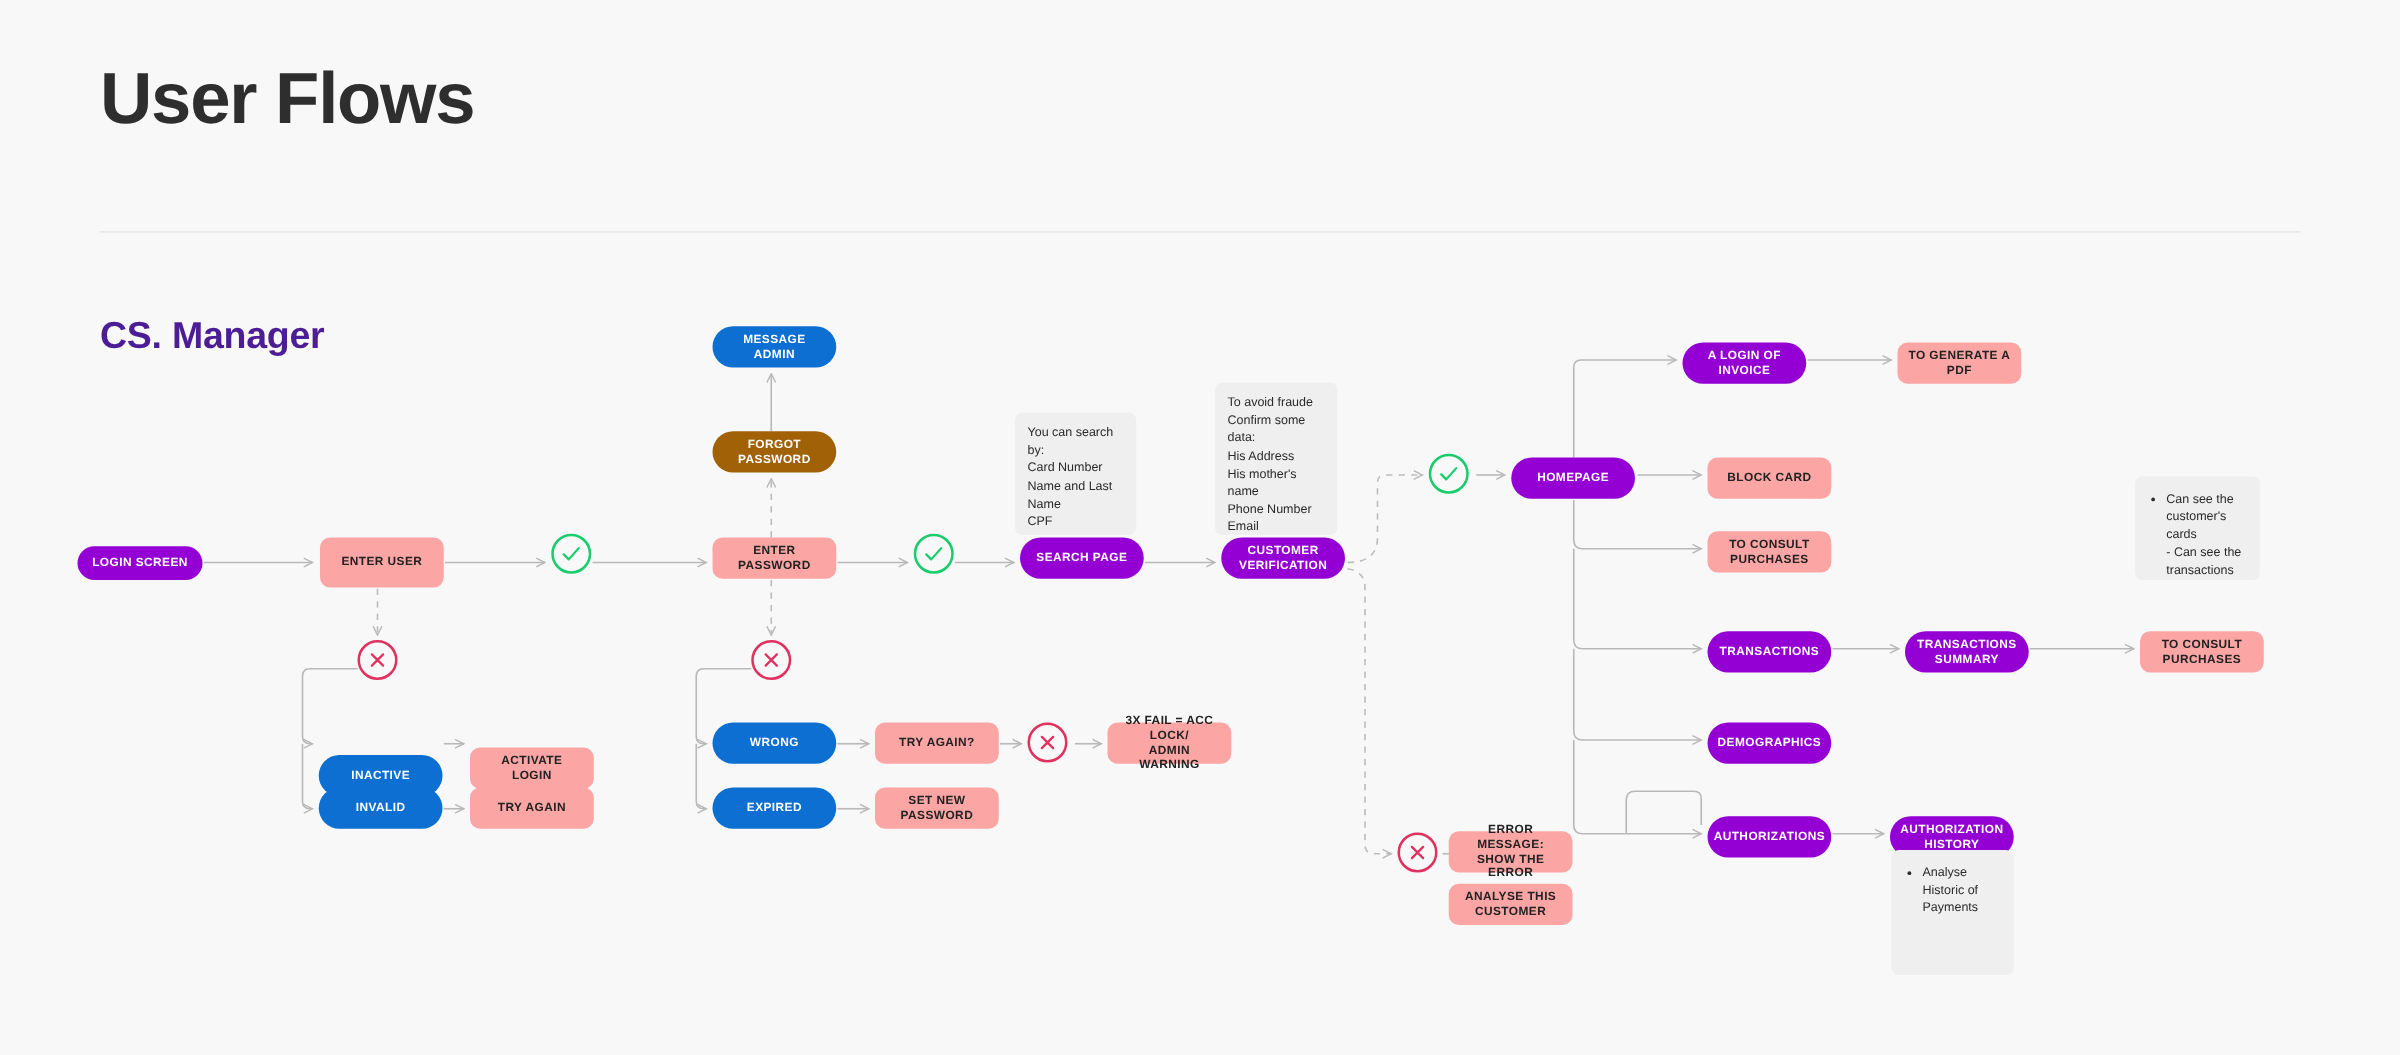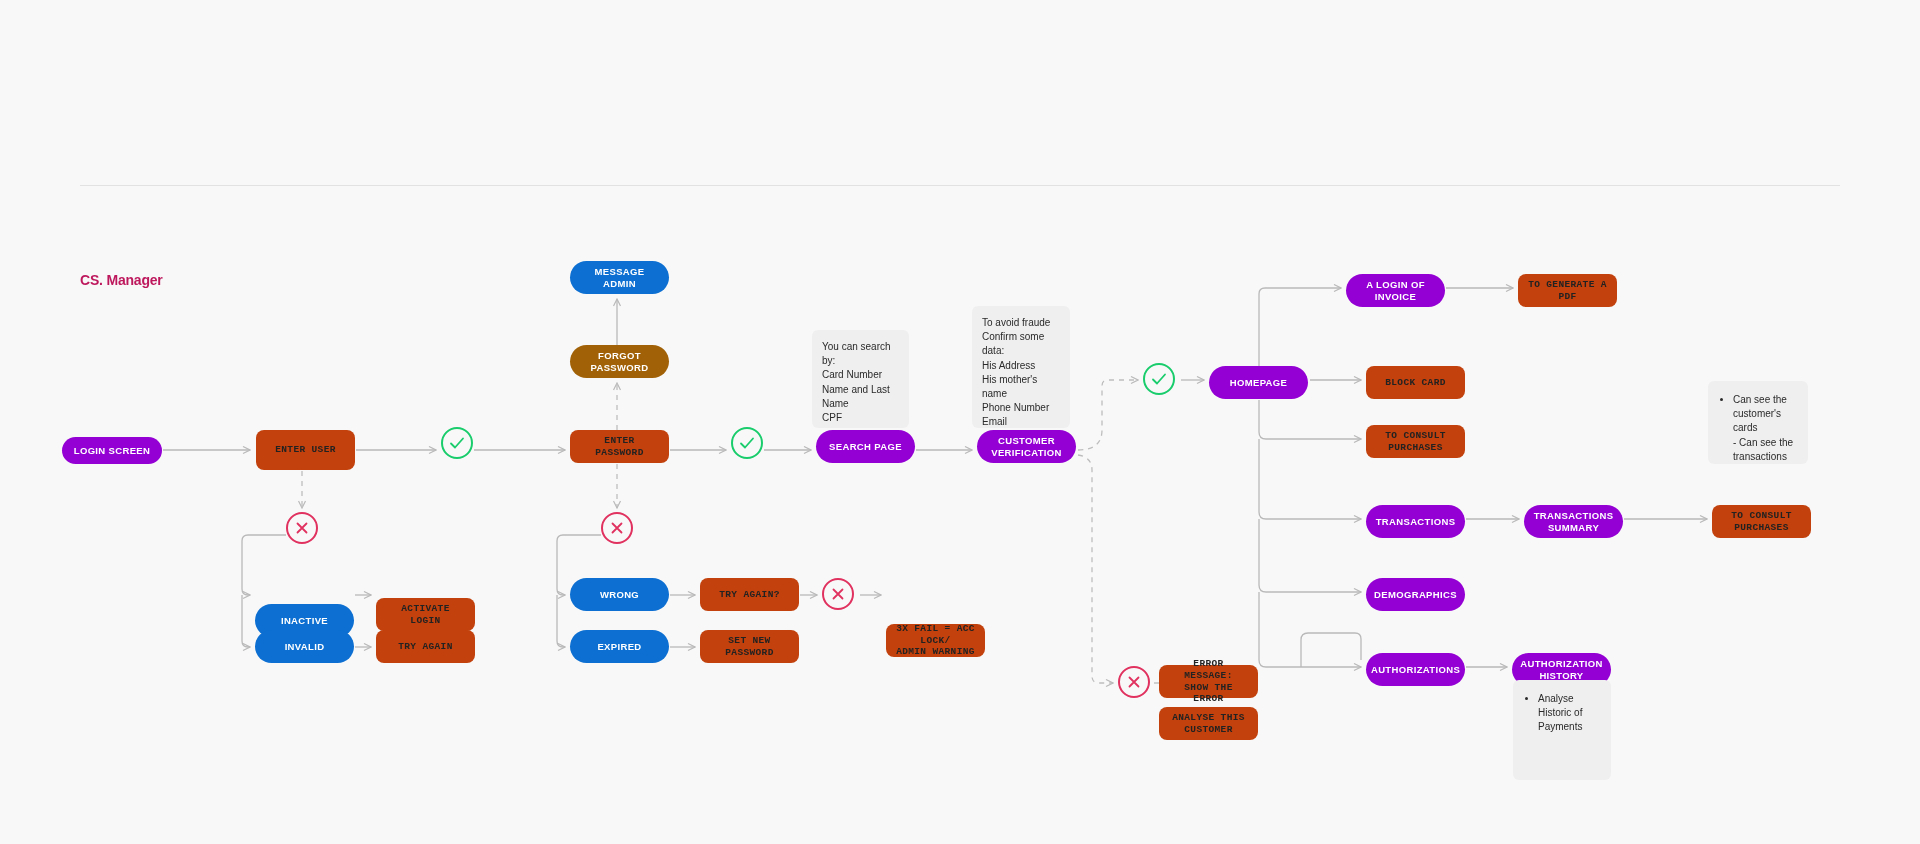--- a/index.html
+++ b/index.html
@@ -8,39 +8,39 @@
 
   
   .page-title{
     position:absolute;left:80px;top:45px;
     font-size:58px;font-weight:bold;color:#2e2e2e;letter-spacing:-1px;
   }
   .divider{
     position:absolute;left:80px;top:185px;width:1760px;height:1px;background:#e2e2e2;
   }
   .section-title{
-    position:absolute;left:80px;top:272px;
-    font-size:14px;font-weight:bold;color:#be185d;letter-spacing:-0.2px;
+    position:absolute;left:80px;top:252px;
+    font-size:30px;font-weight:bold;color:#4c1d95;letter-spacing:-0.2px;
   }
 
   
   #wires{position:absolute;left:0;top:0;width:1920px;height:844px;pointer-events:none;}
 
   
   .node{
     position:absolute;display:flex;align-items:center;justify-content:center;
     text-align:center;box-sizing:border-box;
     font-size:9.5px;font-weight:bold;letter-spacing:0.35px;line-height:1.25;
     padding:3px 8px;
   }
   .node.pill{border-radius:999px;color:#fff;}
   .node.purple{background:#9400d3;}
   .node.blue{background:#0c6fd1;}
   .node.green{background:#a16207;}
-  .node.grey{background:#c2410c;color:#222;border-radius:8px;font-family:Liberation Mono, monospace;}
+  .node.grey{background:#fca5a5;color:#222;border-radius:8px;}
 
   
   .status{
     position:absolute;width:32px;height:32px;border-radius:50%;
     background:#f8f8f8;box-sizing:border-box;
   }
   .status.ok{border:2px solid #19cc6c;}
   .status.err{border:2px solid #e0315f;}
   .status svg{position:absolute;left:0;top:0;}
 
@@ -52,20 +52,21 @@
   }
   .note.bullets{padding:12px 10px 12px 12px;}
   .note ul{margin:0;padding-left:13px;}
   .note li{margin:0;}
 </style>
 </head>
 <body>
 
 <div id="root">
 
+  <div class="page-title">User Flows</div>
   <div class="divider"></div>
   <div class="section-title">CS. Manager</div>
 
   <svg id="wires" viewBox="0 0 1920 844" xmlns="http://www.w3.org/2000/svg">
     <defs>
       <marker id="ah" markerWidth="9" markerHeight="9" refX="8" refY="4.5" orient="auto" markerUnits="userSpaceOnUse">
         <path d="M1,1 L8,4.5 L1,8" fill="none" stroke="#b9b9b9" stroke-width="1.2"></path>
       </marker>
     </defs>
     <g fill="none" stroke="#b9b9b9" stroke-width="1.3" marker-end="url(#ah)">
@@ -151,21 +152,21 @@
       <div class="node pill blue" style="left: 255px; top: 604px; width: 99px; height: 33px; white-space: pre-line; text-align: right;">INACTIVE</div>
       <div class="node grey" style="left: 376px; top: 598px; width: 99px; height: 33px; white-space: pre-line;">ACTIVATE LOGIN</div>
       <div class="node pill blue" style="left: 255px; top: 630px; width: 99px; height: 33px; white-space: pre-line;">INVALID</div>
       <div class="node grey" style="left: 376px; top: 630px; width: 99px; height: 33px; white-space: pre-line;">TRY AGAIN</div>
       <div class="node pill blue" style="left: 570px; top: 261px; width: 99px; height: 33px; white-space: pre-line;">MESSAGE ADMIN</div>
       <div class="node pill green" style="left: 570px; top: 345px; width: 99px; height: 33px; white-space: pre-line;">FORGOT
 PASSWORD</div>
       <div class="node grey" style="left: 570px; top: 430px; width: 99px; height: 33px; white-space: pre-line;">ENTER PASSWORD</div>
       <div class="node pill blue" style="left: 570px; top: 578px; width: 99px; height: 33px; white-space: pre-line;">WRONG</div>
       <div class="node grey" style="left: 700px; top: 578px; width: 99px; height: 33px; white-space: pre-line;">TRY AGAIN?</div>
-      <div class="node grey" style="left: 886px; top: 578px; width: 99px; height: 33px; white-space: pre-line; margin-top: 46px;">3X FAIL = ACC LOCK/
+      <div class="node grey" style="left: 886px; top: 578px; width: 99px; height: 33px; white-space: pre-line;">3X FAIL = ACC LOCK/
 ADMIN WARNING</div>
       <div class="node pill blue" style="left: 570px; top: 630px; width: 99px; height: 33px; white-space: pre-line;">EXPIRED</div>
       <div class="node grey" style="left: 700px; top: 630px; width: 99px; height: 33px; white-space: pre-line;">SET NEW PASSWORD</div>
       <div class="node pill purple" style="left: 816px; top: 430px; width: 99px; height: 33px; white-space: pre-line;">SEARCH PAGE</div>
       <div class="node pill purple" style="left: 977px; top: 430px; width: 99px; height: 33px; white-space: pre-line;">CUSTOMER
 VERIFICATION</div>
       <div class="node pill purple" style="left: 1209px; top: 366px; width: 99px; height: 33px; white-space: pre-line;">HOMEPAGE</div>
       <div class="node pill purple" style="left: 1346px; top: 274px; width: 99px; height: 33px; white-space: pre-line;">A LOGIN OF
 INVOICE</div>
       <div class="node grey" style="left: 1518px; top: 274px; width: 99px; height: 33px; white-space: pre-line;">TO GENERATE A PDF</div>

